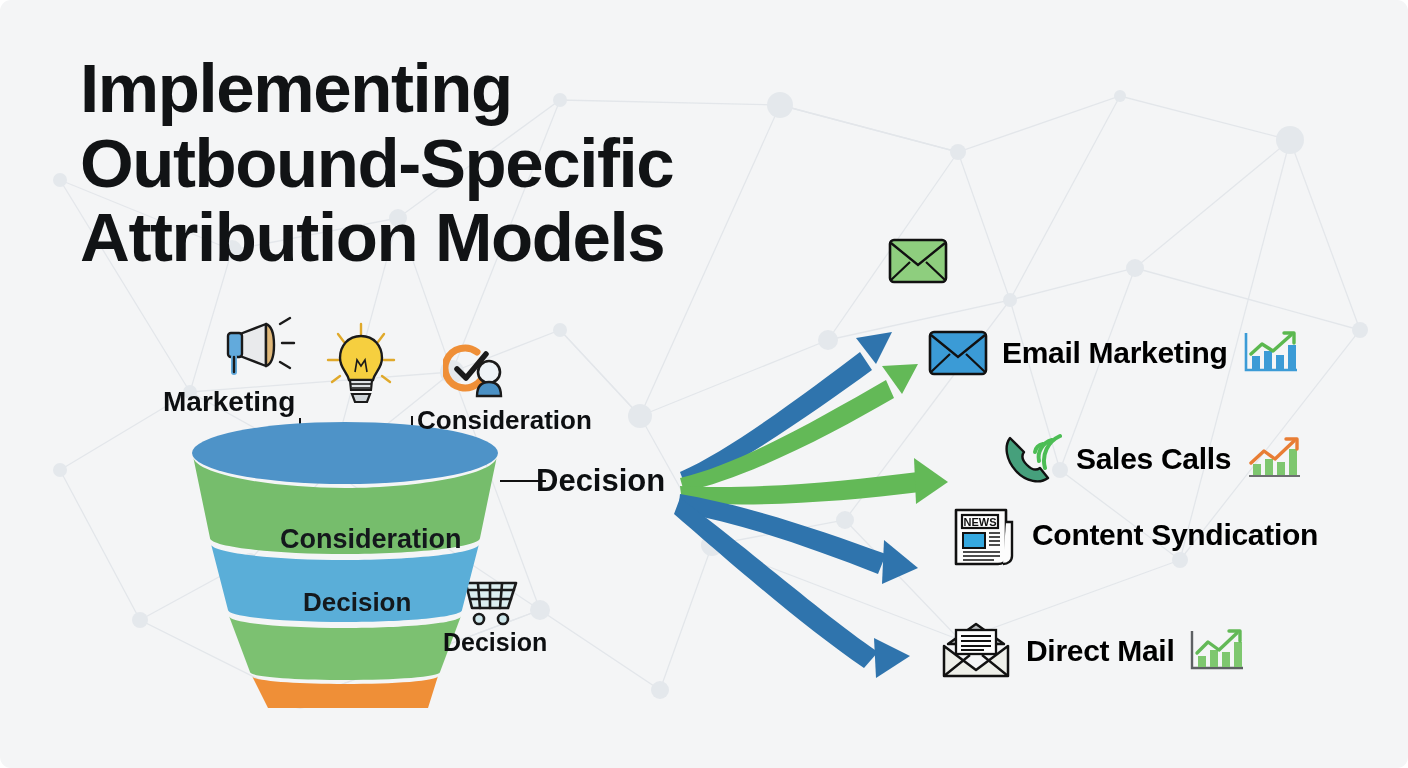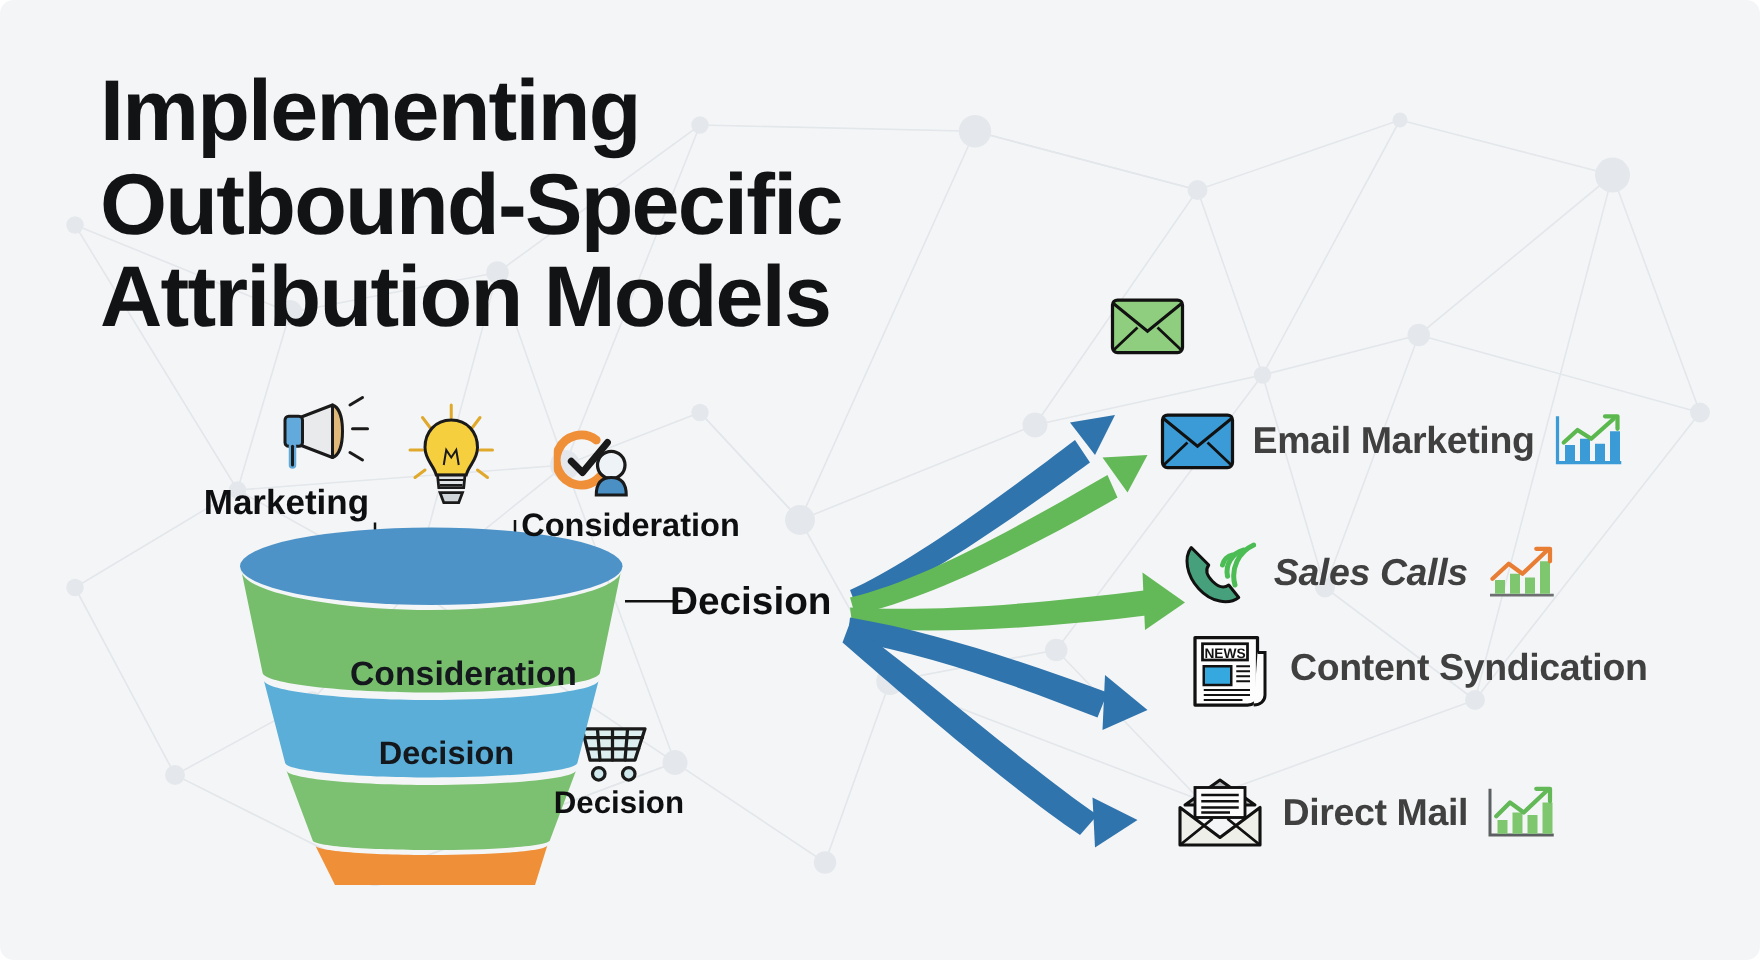--- a/index.html
+++ b/index.html
@@ -79,21 +79,21 @@
   .channel-row {
     position: absolute;
     display: flex;
     align-items: center;
     gap: 14px;
     white-space: nowrap;
   }
   .channel-label {
     font-size: 30px;
     font-weight: bold;
-    color: #404040;
+    color: #000000;
     letter-spacing: -0.3px;
   }
   .channel-icon, .trend-icon {
     display: block;
     flex: none;
   }
   .float-icon { position: absolute; }
 </style>
 </head>
 <body>
@@ -290,21 +290,21 @@
       <path d="M4 3 L4 40 L55 40" fill="none" stroke="#3b9bd6" stroke-width="2.6"></path>
       <rect x="10" y="26" width="8" height="13" fill="#3b9bd6"></rect>
       <rect x="22" y="21" width="8" height="18" fill="#3b9bd6"></rect>
       <rect x="34" y="25" width="8" height="14" fill="#3b9bd6"></rect>
       <rect x="46" y="15" width="8" height="24" fill="#3b9bd6"></rect>
       <path d="M9 24 L20 14 L31 21 L49 5" fill="none" stroke="#5bb84f" stroke-width="3.4" stroke-linecap="round" stroke-linejoin="round"></path>
       <path d="M42 3 L52 3 L52 13" fill="none" stroke="#5bb84f" stroke-width="3.4" stroke-linecap="round" stroke-linejoin="round"></path>
     </svg>
   </div>
 
-  <div class="channel-row" style="left:943px; top:430px;font-style:italic;">
+  <div class="channel-row" style="left:1000px; top:430px;">
     <svg class="channel-icon" width="62" height="58" viewBox="0 0 62 58" xmlns="http://www.w3.org/2000/svg">
       <path d="M10 8 C4 16 6 30 16 41 C26 52 40 54 48 48 L40 38 C36 41 32 40 27 35 C22 30 21 26 24 22 Z" fill="#46a07c" stroke="#111" stroke-width="2.4" stroke-linejoin="round"></path>
       <g fill="none" stroke="#4cbd54" stroke-width="4" stroke-linecap="round">
         <path d="M35 22 A10 10 0 0 1 43 14"></path>
         <path d="M39 31 A18 18 0 0 1 52 10"></path>
         <path d="M45 38 A27 27 0 0 1 60 6"></path>
       </g>
     </svg>
     <span class="channel-label">Sales Calls</span>
     <svg class="trend-icon" width="58" height="46" viewBox="0 0 58 46" xmlns="http://www.w3.org/2000/svg">

